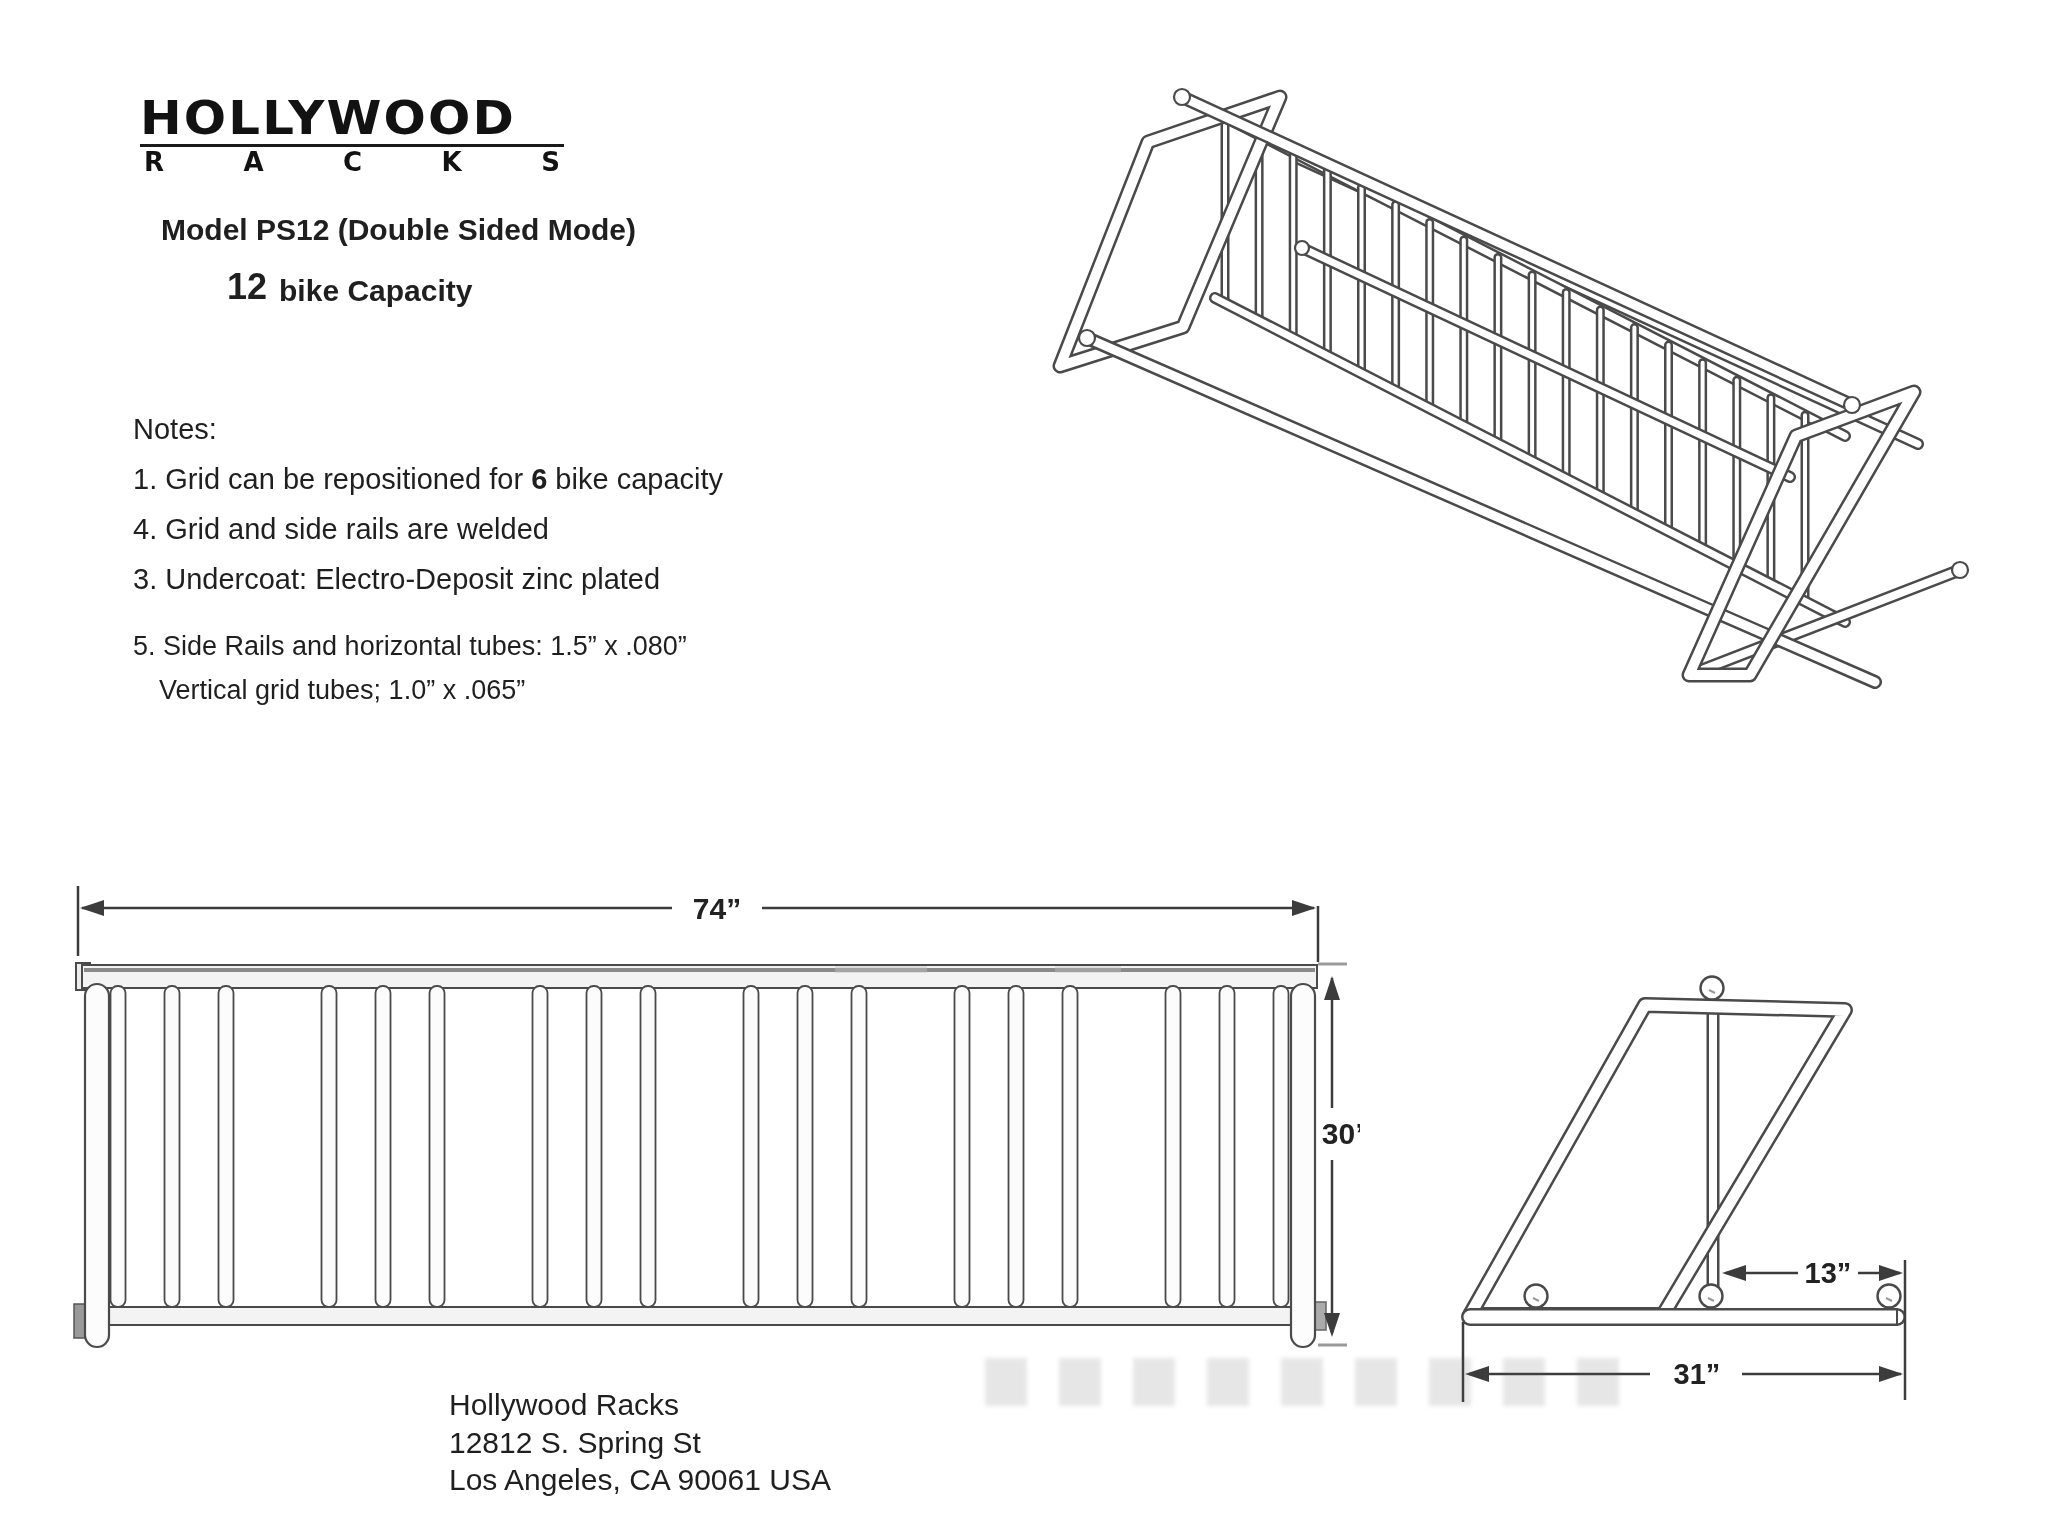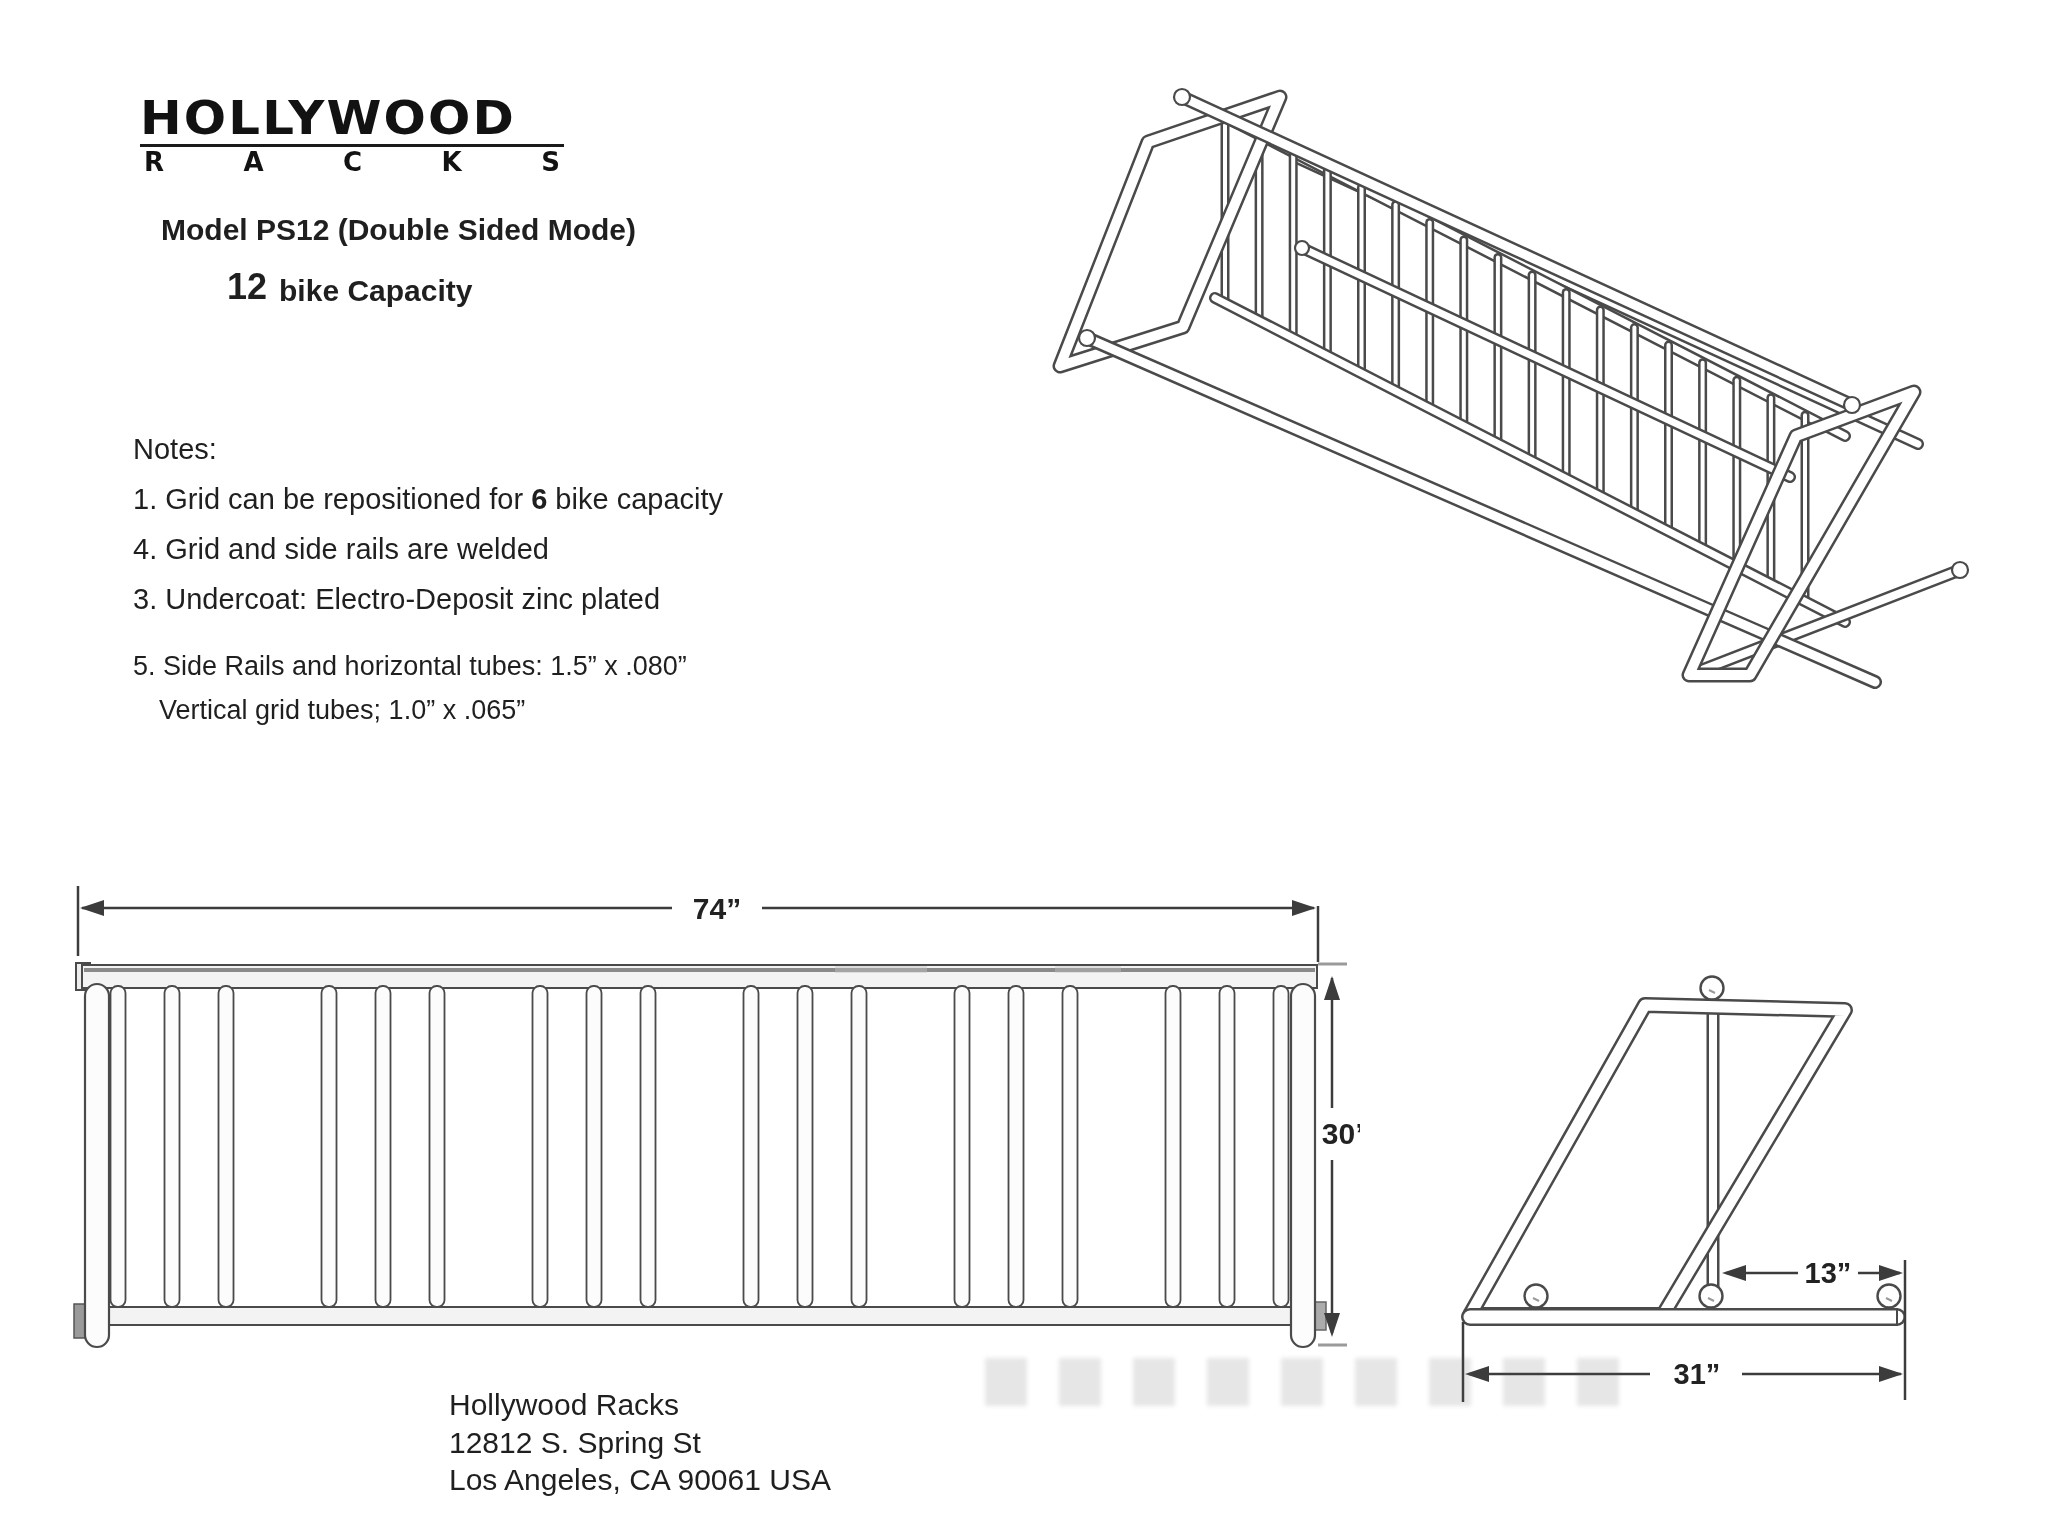--- a/index.html
+++ b/index.html
@@ -15,21 +15,21 @@
   .logo-rule{border-top:3px solid #1a1a1a;margin-top:3px;}
   .logo-sub{display:flex;justify-content:space-between;margin-top:0px;padding:0 4px;
             font-family:"DejaVu Sans",sans-serif;font-weight:bold;font-size:26px;color:#121212;}
 
   .model-title{left:153px;top:213px;font-size:30px;font-weight:bold;white-space:nowrap;margin-left:8px;}
   .capacity{left:227px;top:266px;display:flex;align-items:flex-end;gap:12px;}
   .capacity .num{font-size:36px;font-weight:bold;}
   .capacity .lbl{font-size:30px;font-weight:bold;}
 
   
-  .notes{left:133px;top:424px;width:840px;font-size:29px;line-height:50px;}
+  .notes{left:133px;top:404px;width:840px;font-size:29px;line-height:50px;}
   .notes .heading{display:block;}
   .notes .item{display:block;white-space:nowrap;}
   .notes .b{font-weight:bold;}
   .note5{margin-top:20px;font-size:27px;line-height:44px;}
   .note5 .cont{padding-left:26px;}
 
   
   .footer-address{left:449px;top:1386px;font-size:30px;line-height:37.5px;}
   .footer-contact{left:821px;top:1409px;font-size:27px;line-height:37.5px;}
   .footer-contact .phones span{display:inline-block;}

